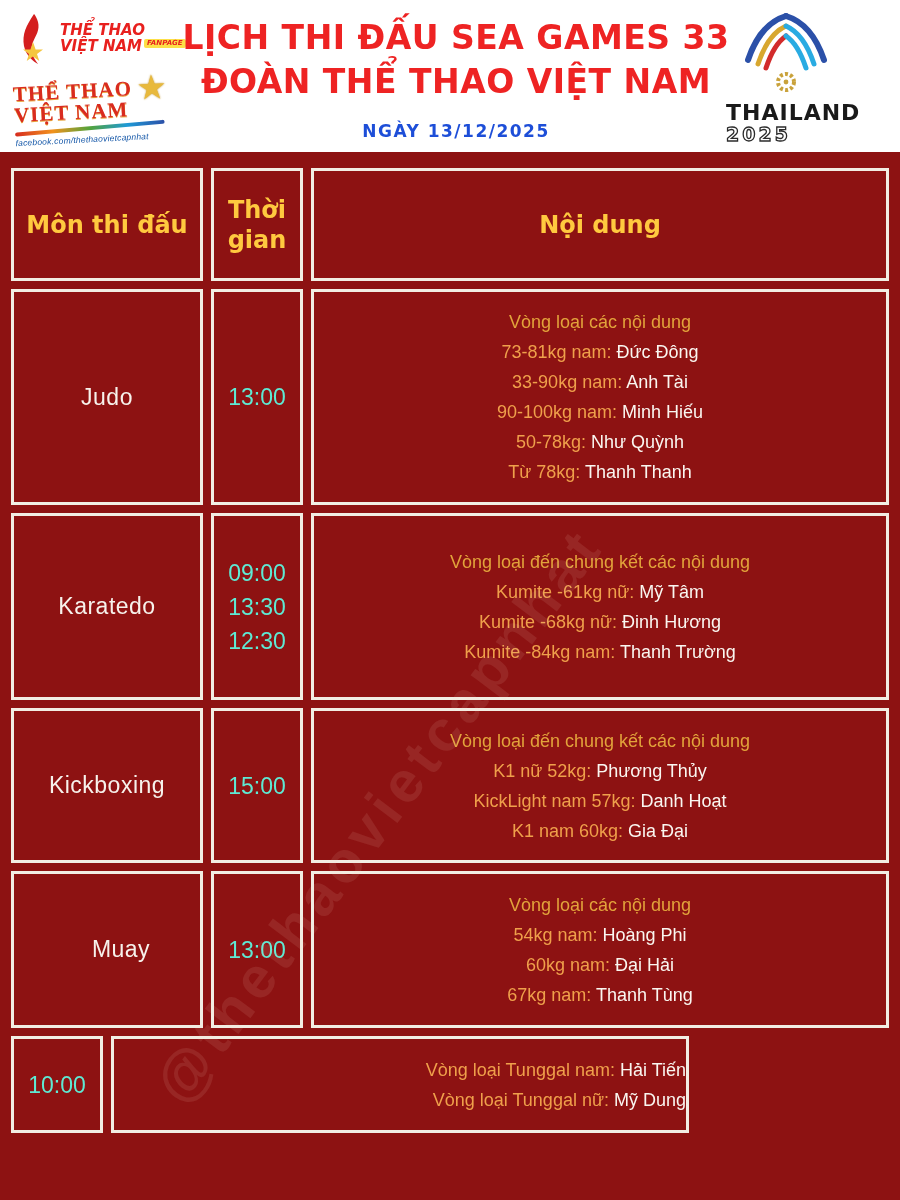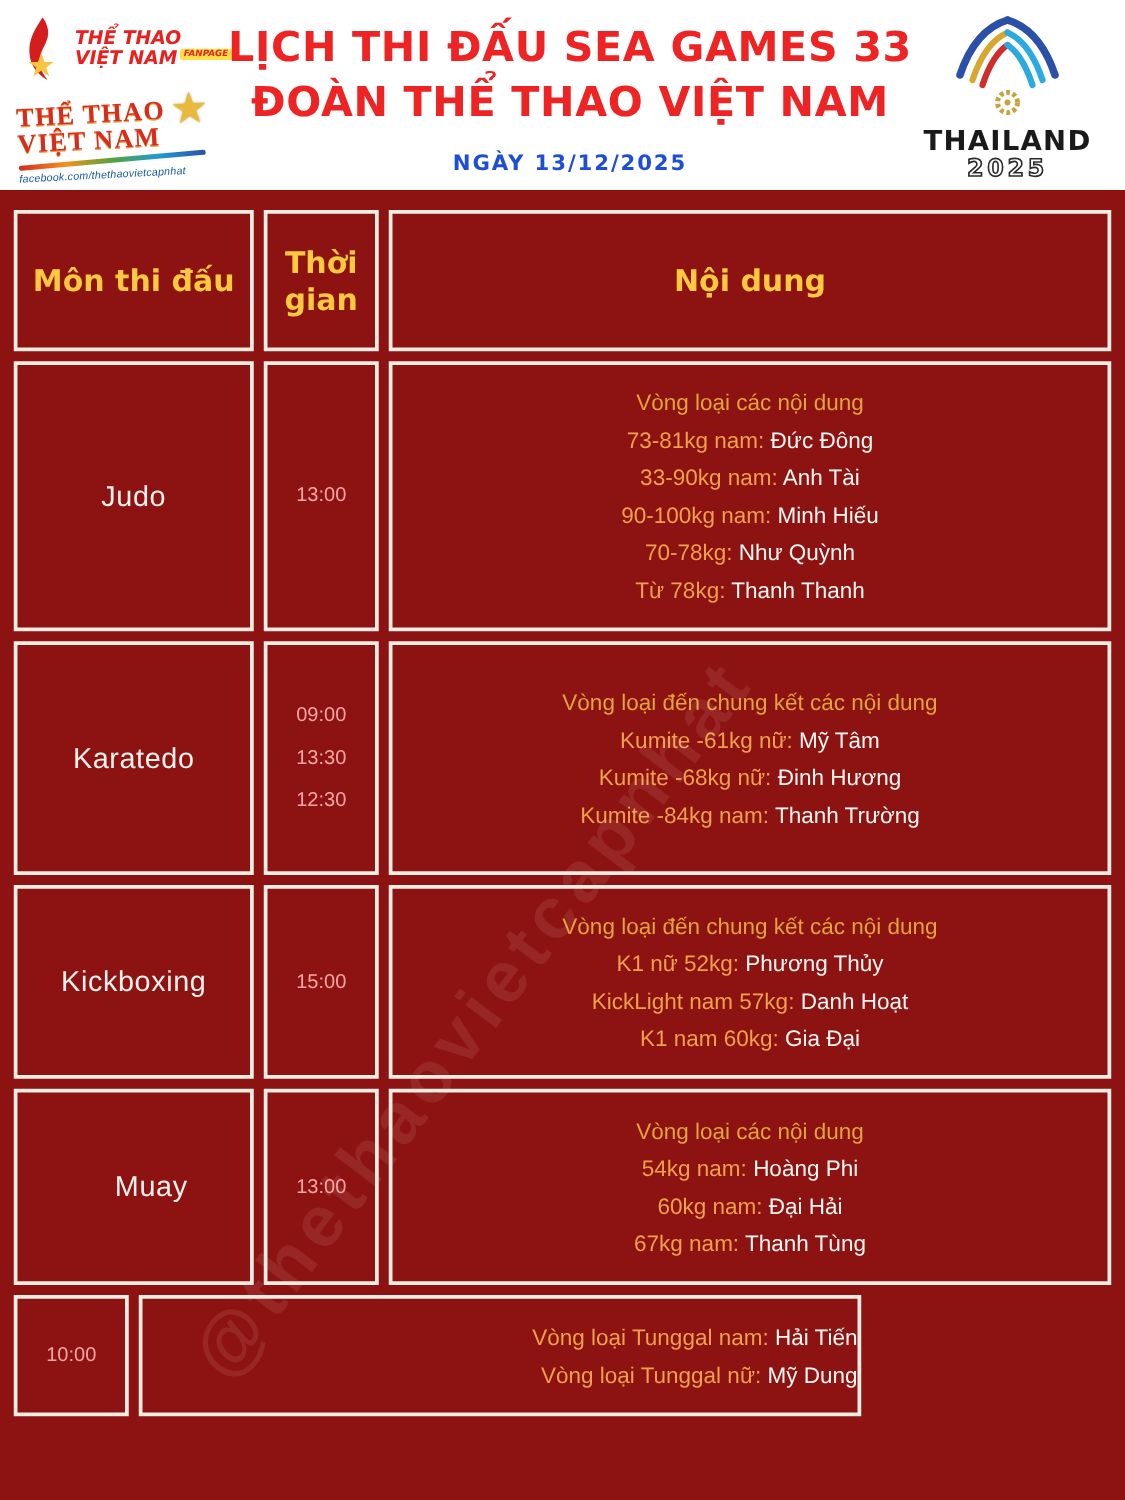--- a/index.html
+++ b/index.html
@@ -31,38 +31,38 @@
     font-family:"Liberation Serif","DejaVu Serif",serif;font-weight:700;font-size:21px;
     color:#D92B20;line-height:1.0;letter-spacing:1px;text-shadow:0 1px 0 #E8A33C;
   }
   .logo-bottom .star{position:absolute;right:6px;top:-10px;font-size:34px;color:#E8B93C;
     text-shadow:0 0 2px #B8860B;}
   .rainbow{height:4px;width:150px;margin-top:4px;border-radius:3px;
     background:linear-gradient(90deg,#d62b1e,#f2921d,#53a33b,#1f9ad6,#2b50a8);
     transform:rotate(-2deg);}
   .fb-url{font-size:8.5px;font-style:italic;color:#1457A8;margin-top:4px;letter-spacing:.2px;}
   
-  .thailand{position:absolute;right:14px;top:8px;width:160px;text-align:center;}
+  .thailand{position:absolute;right:14px;top:8px;width:160px;text-align:left;}
   .thailand .name{font-family:"DejaVu Sans",sans-serif;font-weight:800;font-size:22px;
     color:#1a1a1a;letter-spacing:1px;margin-top:2px;}
   .thailand .year{font-family:"DejaVu Sans",sans-serif;font-weight:800;font-size:19px;
     letter-spacing:3px;color:transparent;-webkit-text-stroke:1.3px #2b2b2b;margin-top:-2px;}
   
   .table{position:absolute;left:11px;top:168px;width:878px;}
   .t-row{display:flex;gap:8px;margin-bottom:8px;}
   .cell{
     box-sizing:border-box;border:3px solid #F2EDE3;background:#8D1212;
     display:flex;flex-direction:column;justify-content:center;align-items:center;text-align:center;
   }
   .c1{width:192px;} .c2{width:92px;} .c3{width:578px;}
   .header-row .cell{height:113px;}
   .col-header{font-family:"DejaVu Sans",sans-serif;font-weight:800;font-size:24px;
     color:#FFC93F;line-height:1.25;padding:0 6px;}
   .sport{color:#F7F2EC;font-size:23px;letter-spacing:.5px;}
-  .time-line{color:#fca5a5;font-size:16px;line-height:34px;}
+  .time-line{color:#5eead4;font-size:23px;line-height:34px;}
   .content-line{font-size:18px;line-height:30px;white-space:nowrap;}
   .heading-line{color:#E2A33B;}
   .lbl{color:#EFA04B;}
   .nm{color:#FAF6F0;}
   
   .watermark{
     position:absolute;left:140px;top:1075px;transform:rotate(-53deg);transform-origin:0 0;
     font-size:58px;font-weight:700;letter-spacing:6px;color:rgba(255,216,200,0.10);
     white-space:nowrap;pointer-events:none;z-index:5;
   }
@@ -131,21 +131,21 @@
           <div class="sport">Judo</div>
         </div>
         <div class="cell c2" style="height: 216px;">
           <div class="time-line">13:00</div>
         </div>
         <div class="cell c3" style="height: 216px;">
           <div class="content-line heading-line">Vòng loại các nội dung</div>
           <div class="content-line"><span class="lbl">73-81kg nam: </span><span class="nm">Đức Đông</span></div>
           <div class="content-line"><span class="lbl">33-90kg nam: </span><span class="nm">Anh Tài</span></div>
           <div class="content-line"><span class="lbl">90-100kg nam: </span><span class="nm">Minh Hiếu</span></div>
-          <div class="content-line"><span class="lbl">70-78kg: </span><span class="nm">Như Quỳnh</span></div>
+          <div class="content-line"><span class="lbl">50-78kg: </span><span class="nm">Như Quỳnh</span></div>
           <div class="content-line"><span class="lbl">Từ 78kg: </span><span class="nm">Thanh Thanh</span></div>
         </div>
       </div>
       <div class="t-row">
         <div class="cell c1" style="height: 187px;">
           <div class="sport">Karatedo</div>
         </div>
         <div class="cell c2" style="height: 187px;">
           <div class="time-line">09:00</div>
           <div class="time-line">13:30</div>

